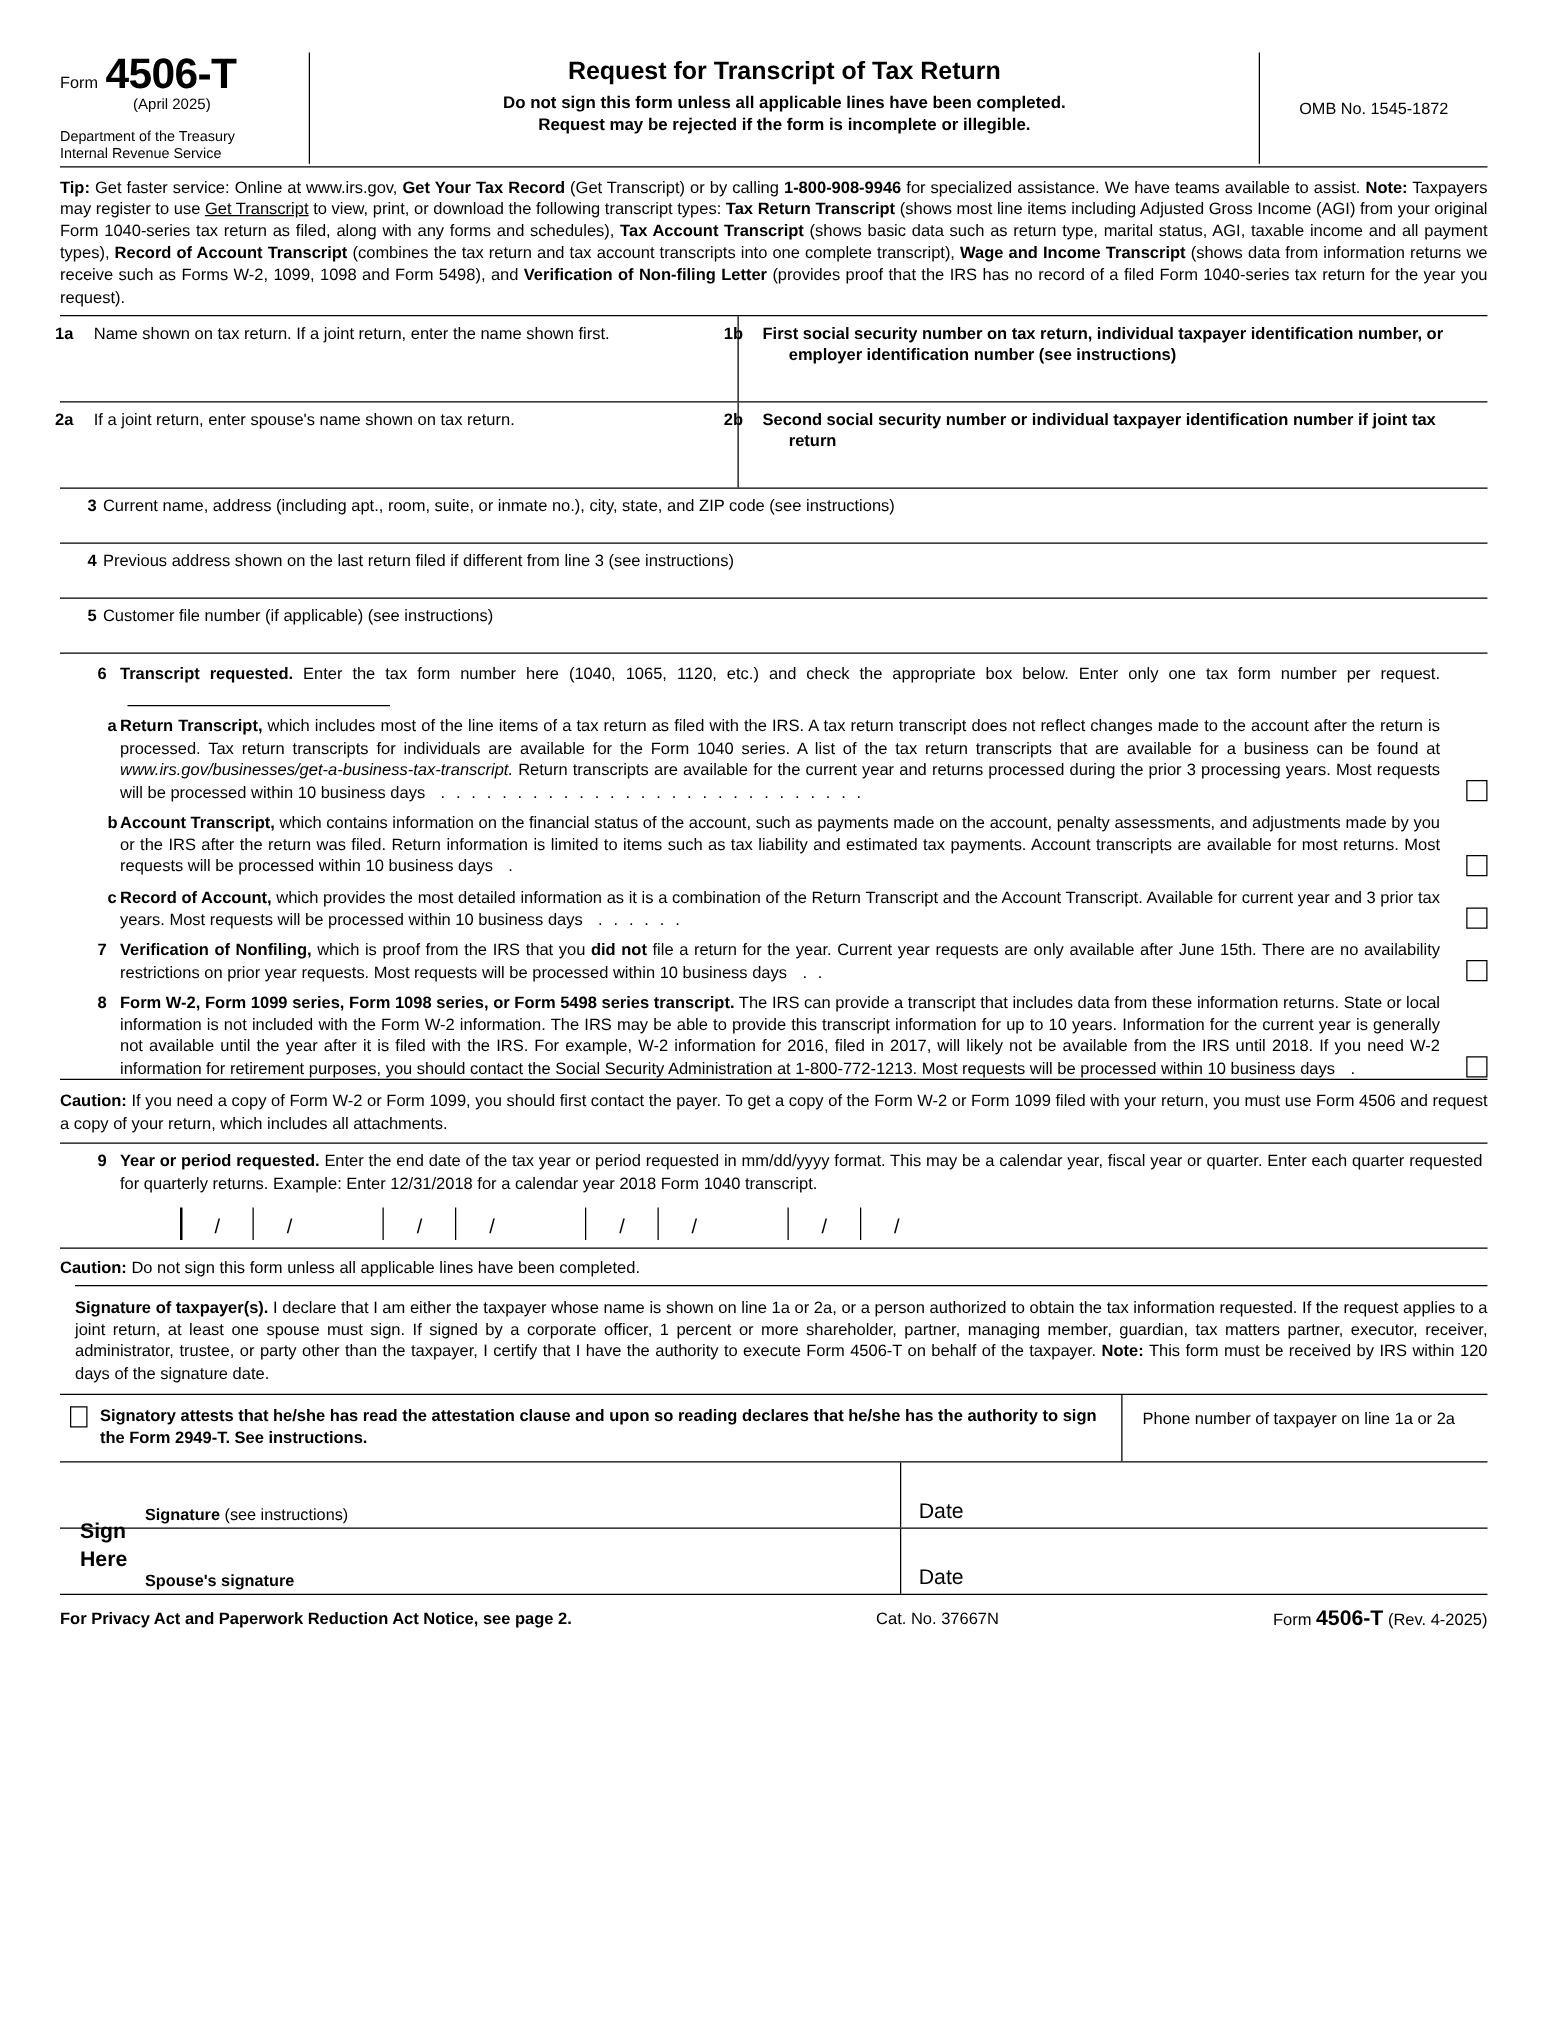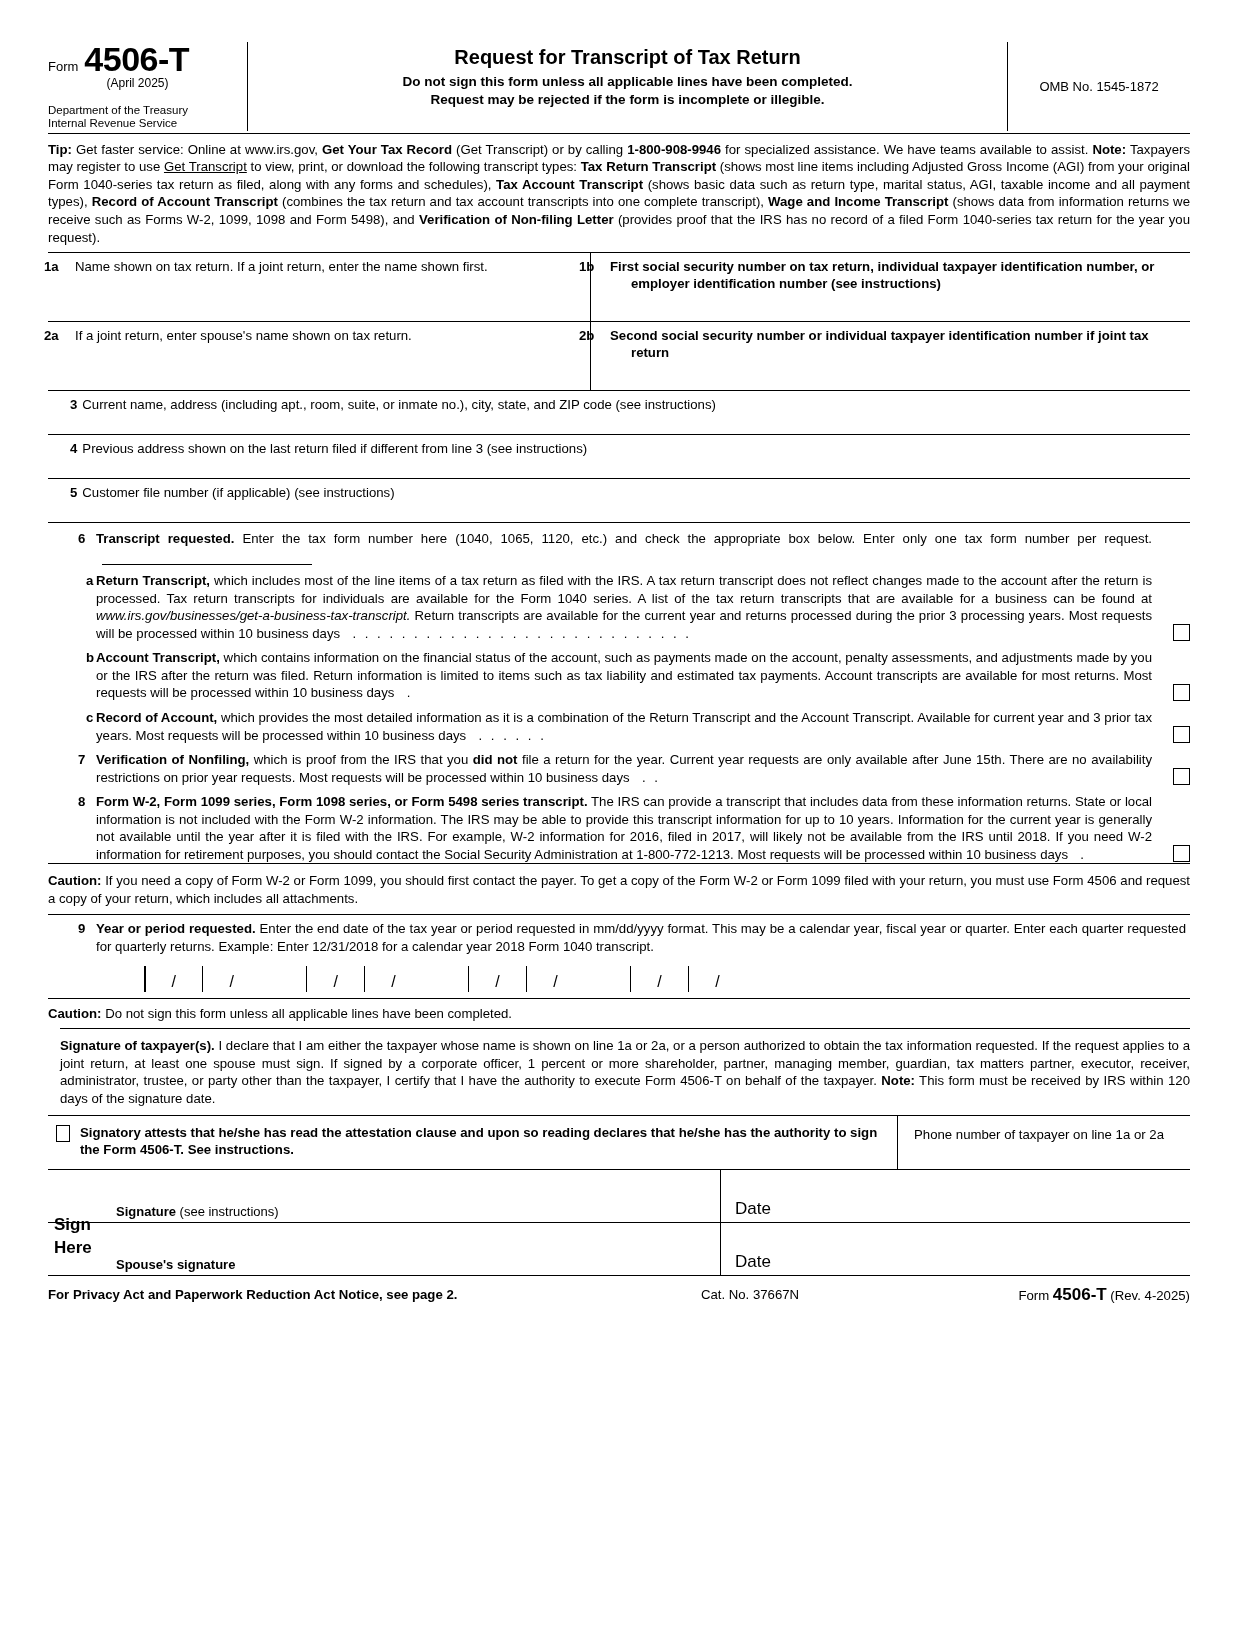--- a/index.html
+++ b/index.html
@@ -265,21 +265,21 @@
     font-size: 13.2px;
     line-height: 1.3;
   }
 
   .sign-here-block {
     position: relative;
     border-bottom: 1.5px solid #000;
   }
   .sign-here-label {
     position: absolute;
-    left: 6px;
+    left: 16px;
     top: 44px;
     font-size: 17px;
     font-weight: bold;
     line-height: 1.35;
     width: 62px;
   }
   .sig-row {
     display: flex;
     align-items: flex-end;
     padding-left: 62px;
@@ -495,21 +495,21 @@
     <span class="b">Caution:</span><span> Do not sign this form unless all applicable lines have been completed.</span>
   </div>
 
   <div class="sig-para sep-top">
     <span class="b">Signature of taxpayer(s).</span><span> I declare that I am either the taxpayer whose name is shown on line 1a or 2a, or a person authorized to obtain the tax information requested. If the request applies to a joint return, at least one spouse must sign. If signed by a corporate officer, 1 percent or more shareholder, partner, managing member, guardian, tax matters partner, executor, receiver, administrator, trustee, or party other than the taxpayer, I certify that I have the authority to execute Form 4506-T on behalf of the taxpayer. <b>Note:</b> This form must be received by IRS within 120 days of the signature date.</span>
   </div>
 
   <div class="attest">
     <div class="attest-left">
       <span class="checkbox cb"></span>
-      <span class="attest-text">Signatory attests that he/she has read the attestation clause and upon so reading declares that he/she has the authority to sign the Form 4506-T. See instructions.</span>
+      <span class="attest-text">Signatory attests that he/she has read the attestation clause and upon so reading declares that he/she has the authority to sign the Form 2949-T. See instructions.</span>
     </div>
     <div class="attest-right">
       <span>Phone number of taxpayer on line 1a or 2a</span>
     </div>
   </div>
 
   <div class="sign-here-block">
     <div class="sign-here-label">
       <div>Sign</div>
       <div>Here</div>

